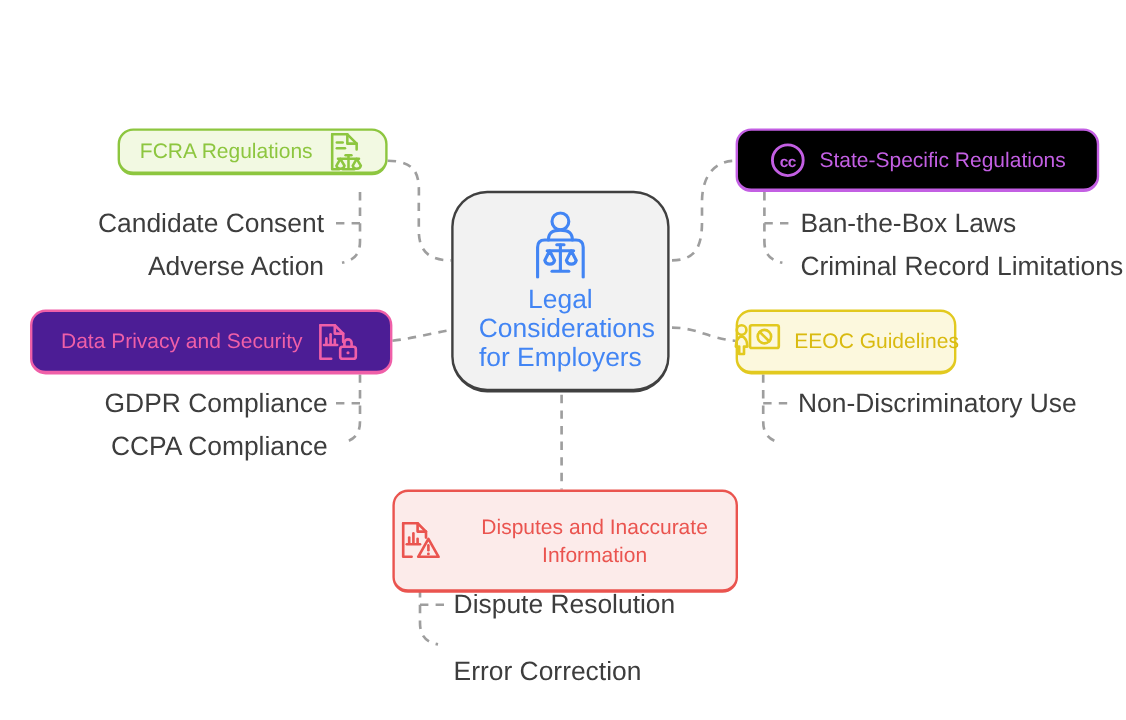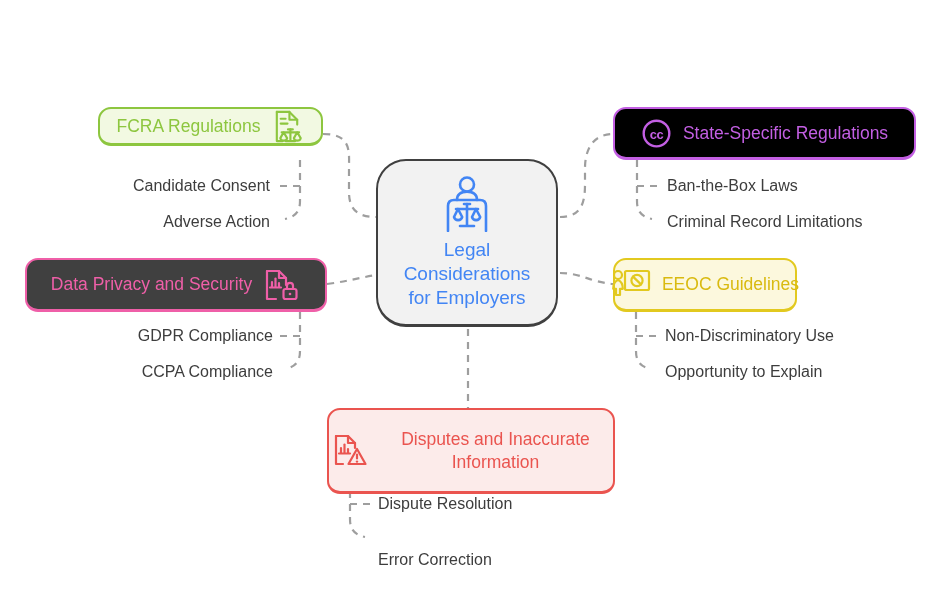--- a/index.html
+++ b/index.html
@@ -14,23 +14,23 @@
     box-sizing:border-box;background:#fff;font-size:17.5px;
   }
   .branch .blabel{white-space:nowrap;}
   .branch.wrap .blabel{white-space:normal;width:232px;text-align:center;line-height:23px;}
   .bicon{display:flex;align-items:center;flex:0 0 auto;}
   .center-node{
     position:absolute;left:376px;top:159px;width:182px;height:168px;z-index:2;
     border:2.5px solid;border-bottom-width:3.5px;border-radius:30px;box-sizing:border-box;
     display:flex;flex-direction:column;align-items:center;justify-content:center;gap:6px;
   }
-  .center-title{font-size:19px;line-height:24px;text-align:center;width:136px;}
+  .center-title{font-size:22px;line-height:24px;text-align:center;width:136px;}
   .leaf{
-    position:absolute;z-index:2;font-size:16px;line-height:24px;color:#3d3d3d;white-space:nowrap;
+    position:absolute;z-index:2;font-size:22px;line-height:24px;color:#3d3d3d;white-space:nowrap;
   }
   .leaf-l{text-align:right;}
 </style>
 </head>
 <body>
 
 <div class="canvas">
 
   <svg class="connectors" width="938" height="600" viewBox="0 0 938 600" style="color: rgb(158, 158, 158);">
     <g fill="none" stroke="currentColor" stroke-width="2.2" stroke-dasharray="7 6">
@@ -96,21 +96,21 @@
   <div class="branch" style="left: 613px; top: 107px; width: 303px; height: 53px; color: rgb(195, 95, 227); border-color: rgb(195, 95, 227); background-color: #000000;">
     <span class="bicon">
       <svg width="31" height="31" viewBox="0 0 30 30" fill="none" stroke="currentColor" stroke-width="2.3">
         <circle cx="15" cy="15" r="12.4"></circle>
         <text x="15" y="16" text-anchor="middle" dominant-baseline="central" stroke="none" fill="currentColor" font-family="Liberation Sans, sans-serif" font-size="12.5" font-weight="bold" letter-spacing="-0.5">cc</text>
       </svg>
     </span>
     <span class="blabel">State-Specific Regulations</span>
   </div>
 
-  <div class="branch" style="left: 25px; top: 258px; width: 302px; height: 54px; color: rgb(239, 95, 168); border-color: rgb(239, 95, 168); background-color: #404040;">
+  <div class="branch" style="left: 25px; top: 258px; width: 302px; height: 54px; color: rgb(239, 95, 168); border-color: rgb(239, 95, 168); background-color: #4c1d95;">
     <span class="blabel">Data Privacy and Security</span>
     <span class="bicon">
       <svg width="38" height="36" viewBox="0 0 38 36" fill="none" stroke="currentColor" stroke-width="2.2" stroke-linecap="round" stroke-linejoin="round">
         <path d="M4 4 H16 L23 11 V18"></path>
         <path d="M4 4 V32 H13"></path>
         <path d="M16 4 V11 H23"></path>
         <path d="M9 20 V15"></path>
           <path d="M12.5 20 V11.5"></path>
           <path d="M16 20 V16"></path>
           <path d="M7 20.5 H18"></path>
@@ -153,18 +153,17 @@
   </div>
 
   <div class="leaf leaf-l" style="right:668px;top:174px">Candidate Consent</div>
   <div class="leaf leaf-l" style="right:668px;top:210px">Adverse Action</div>
   <div class="leaf leaf-l" style="right:665px;top:324px">GDPR Compliance</div>
   <div class="leaf leaf-l" style="right:665px;top:360px">CCPA Compliance</div>
 
   <div class="leaf" style="left:667px;top:174px">Ban-the-Box Laws</div>
   <div class="leaf" style="left:667px;top:210px">Criminal Record Limitations</div>
   <div class="leaf" style="left:665px;top:324px">Non-Discriminatory Use</div>
-  <div class="leaf" style="left:665px;top:360px">Opportunity to Explain</div>
 
   <div class="leaf" style="left:378px;top:492px">Dispute Resolution</div>
   <div class="leaf" style="left:378px;top:548px">Error Correction</div>
 
 </div>
 
 </body></html>

